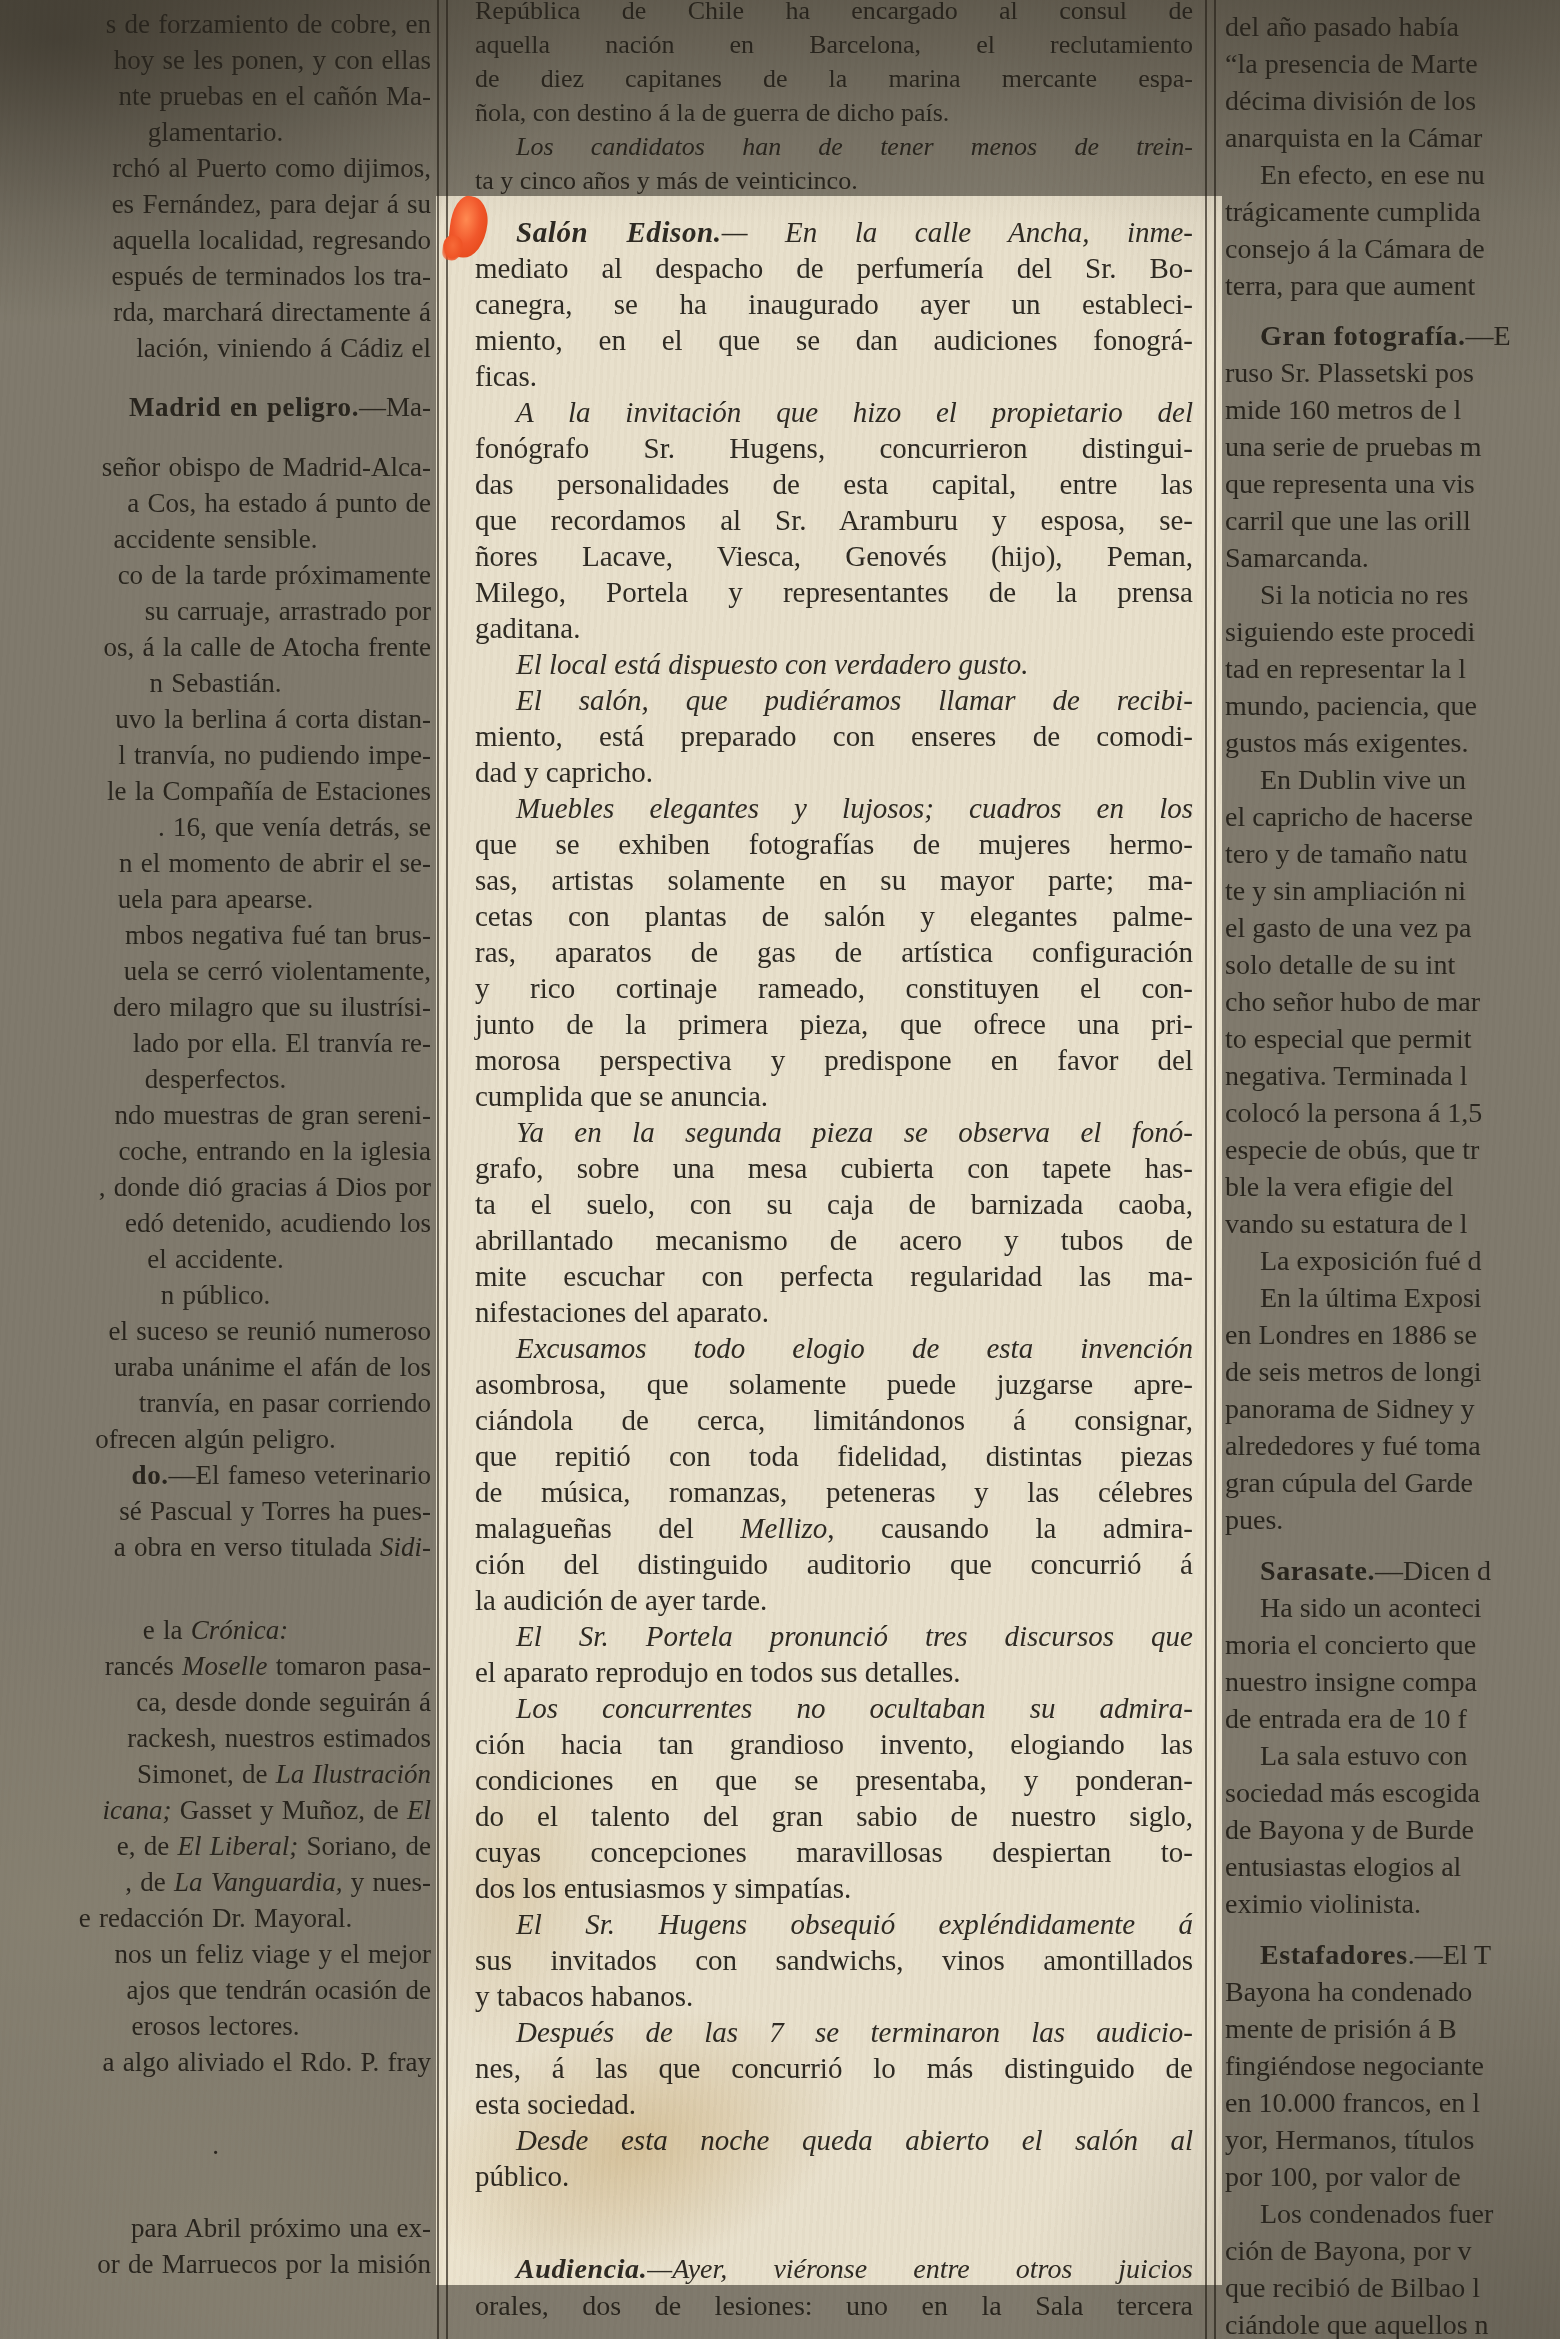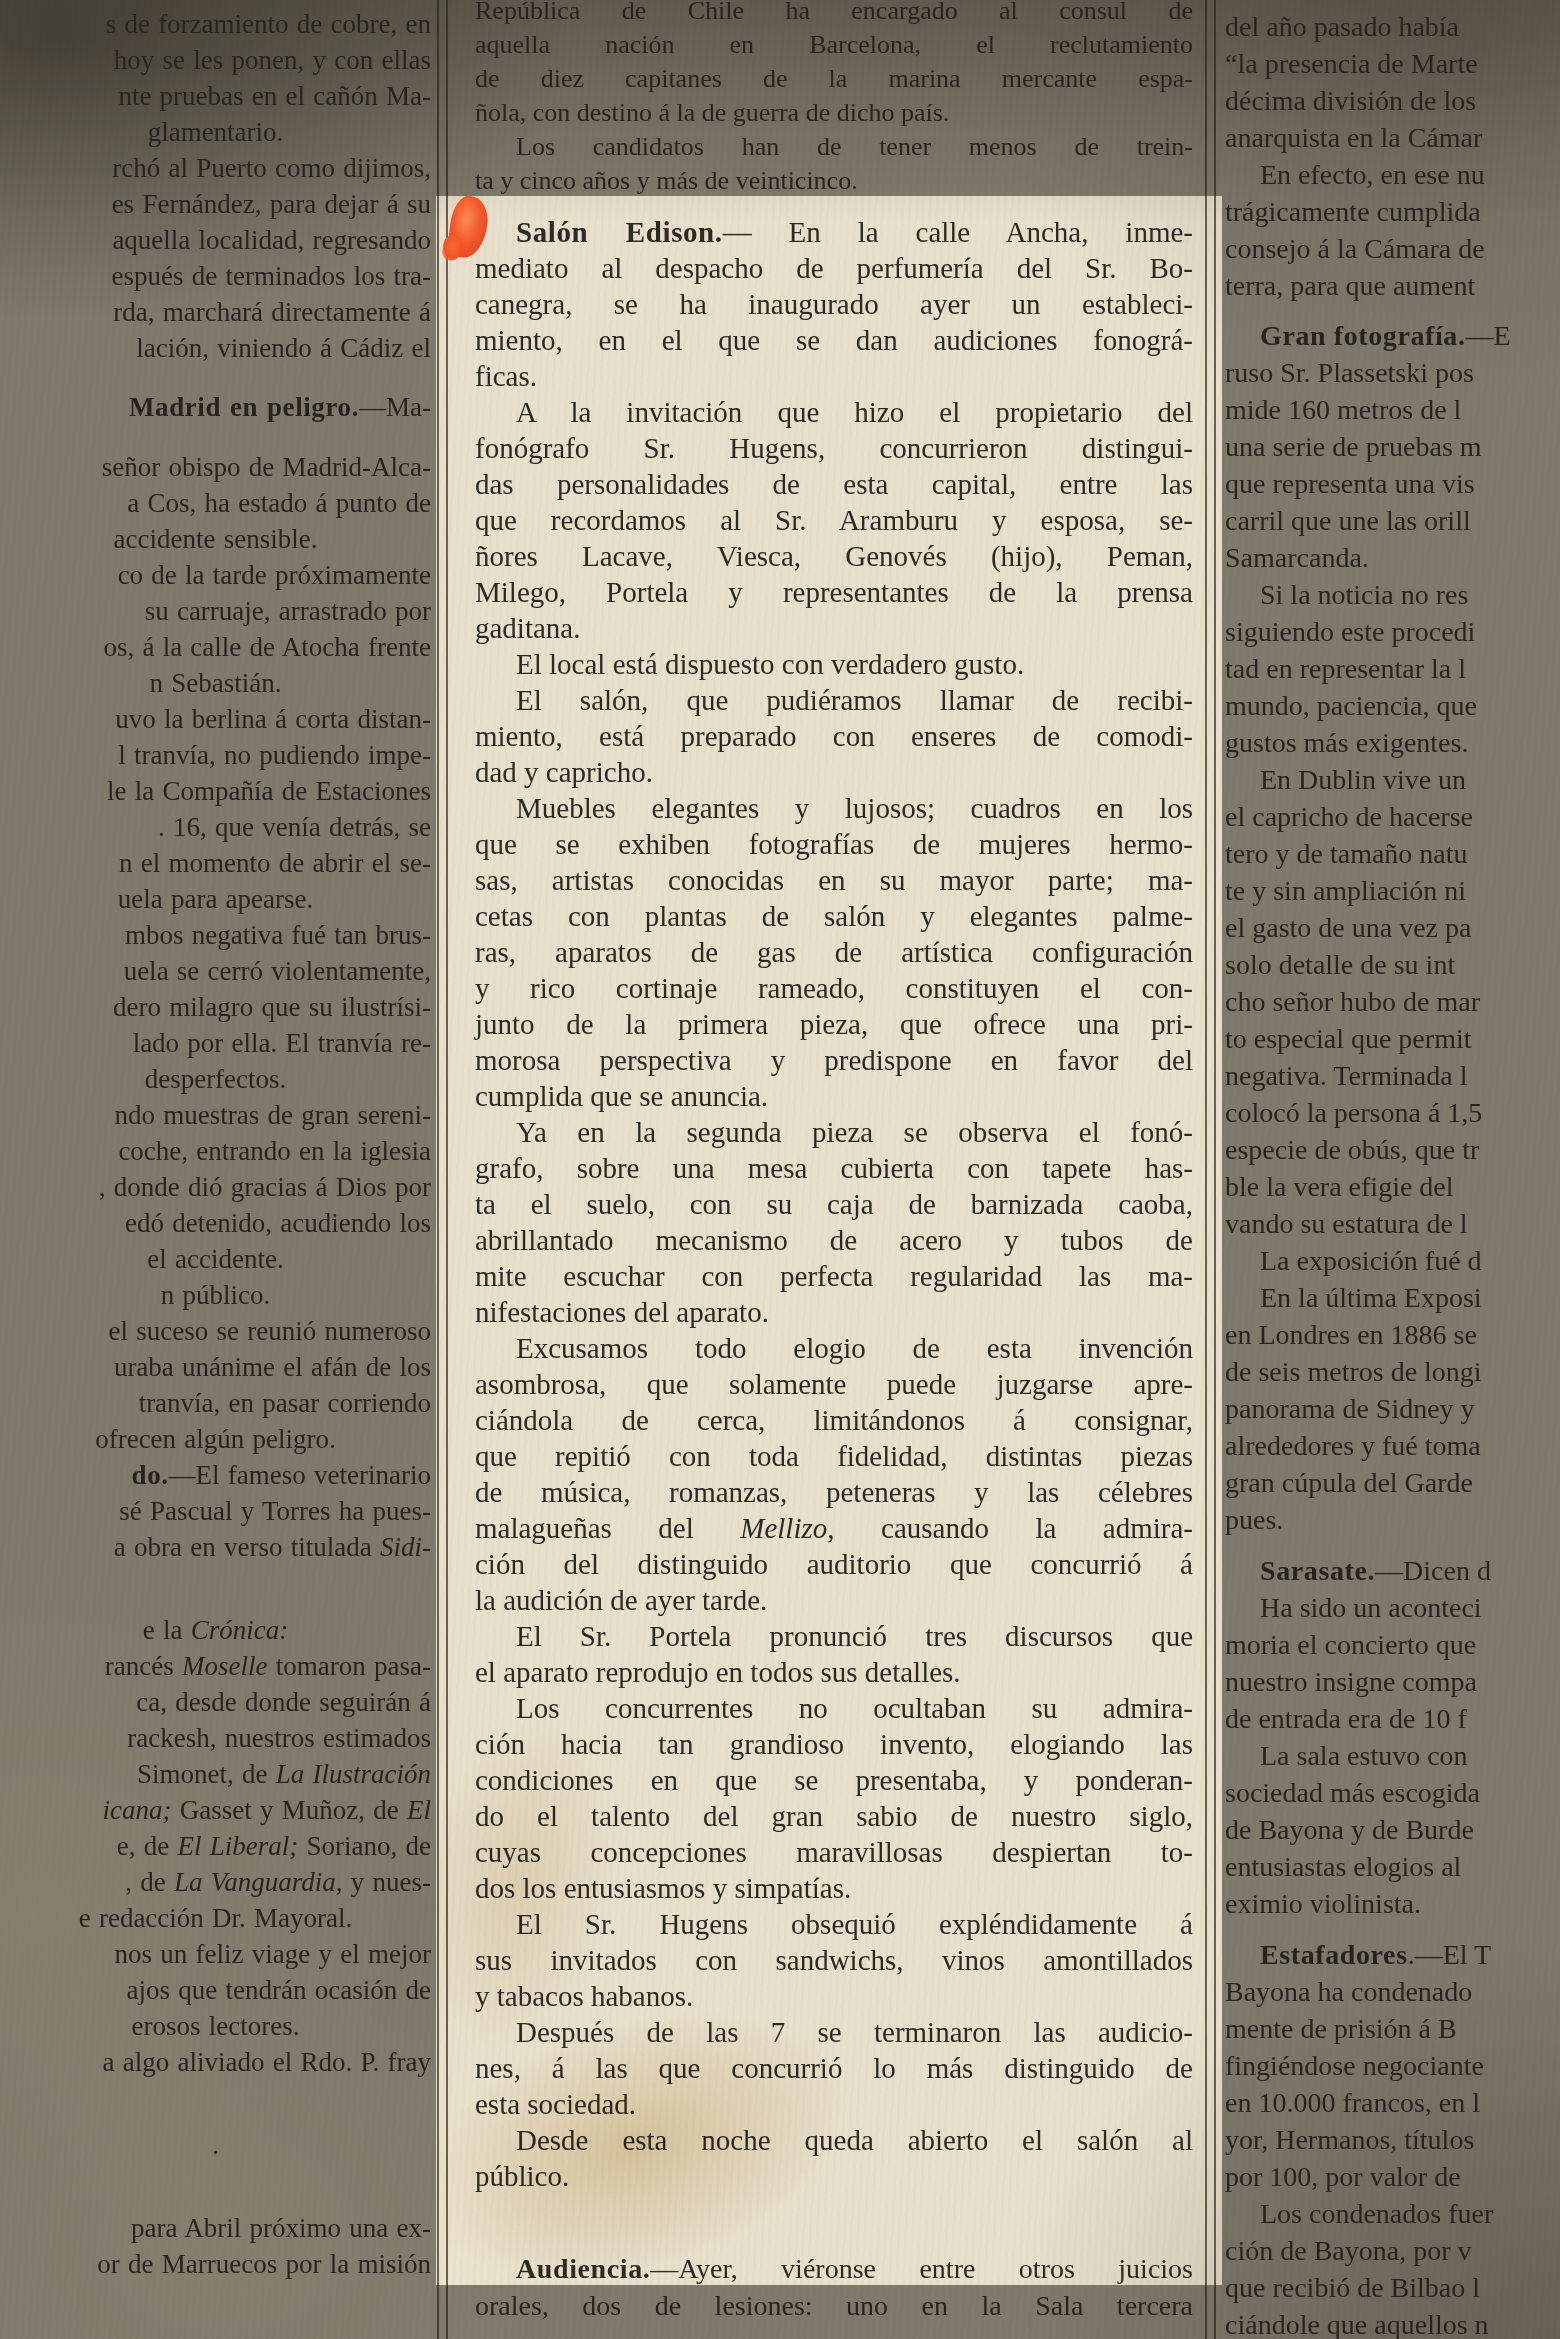--- a/index.html
+++ b/index.html
@@ -24,21 +24,21 @@
   #col-left  { left:0; top:5.9px; width:431px; font-size:27px; line-height:36px; word-spacing:1.5px; }
   .lline { text-align:right; white-space:nowrap; }
   .lline.la { text-align:center; }
 
   #col-mid { left:475px; top:0; width:718px; }
   #mid-top    { font-size:26px;   line-height:34px;   margin-top:-5.9px; }
   #article    { font-size:29px; line-height:36px; margin-top:16px; }
   #mid-bottom { font-size:28px;   line-height:37px;   margin-top:56px; }
   .jline { text-align:justify; text-align-last:justify; }
   .jline.end { text-align-last:left; }
-  .jline.ind { text-indent:41px; }
+  .jline.ind { text-indent:41px;font-style:italic; }
 
   #col-right { left:1225px; top:7.8px; width:335px; height:2332px; overflow:hidden;
                font-size:28px; line-height:37px; }
   .rline { white-space:nowrap; }
   .rline.ind { padding-left:35px; }
 
   span.b { font-weight:700; letter-spacing:0.6px; }
   span.i { font-style:italic; }
 
   .stain { position:absolute; pointer-events:none; mix-blend-mode:multiply; z-index:3; }
@@ -154,21 +154,21 @@
         <div class="jline">que recordamos al Sr. Aramburu y esposa, se-</div>
         <div class="jline">ñores Lacave, Viesca, Genovés (hijo), Peman,</div>
         <div class="jline">Milego, Portela y representantes de la prensa</div>
         <div class="jline end">gaditana.</div>
         <div class="jline ind end">El local está dispuesto con verdadero gusto.</div>
         <div class="jline ind">El salón, que pudiéramos llamar de recibi-</div>
         <div class="jline">miento, está preparado con enseres de comodi-</div>
         <div class="jline end">dad y capricho.</div>
         <div class="jline ind">Muebles elegantes y lujosos; cuadros en los</div>
         <div class="jline">que se exhiben fotografías de mujeres hermo-</div>
-        <div class="jline">sas, artistas conocidas en su mayor parte; ma-</div>
+        <div class="jline">sas, artistas solamente en su mayor parte; ma-</div>
         <div class="jline">cetas con plantas de salón y elegantes palme-</div>
         <div class="jline">ras, aparatos de gas de artística configuración</div>
         <div class="jline">y rico cortinaje rameado, constituyen el con-</div>
         <div class="jline">junto de la primera pieza, que ofrece una pri-</div>
         <div class="jline">morosa perspectiva y predispone en favor del</div>
         <div class="jline end">cumplida que se anuncia.</div>
         <div class="jline ind">Ya en la segunda pieza se observa el fonó-</div>
         <div class="jline">grafo, sobre una mesa cubierta con tapete has-</div>
         <div class="jline">ta el suelo, con su caja de barnizada caoba,</div>
         <div class="jline">abrillantado mecanismo de acero y tubos de</div>

